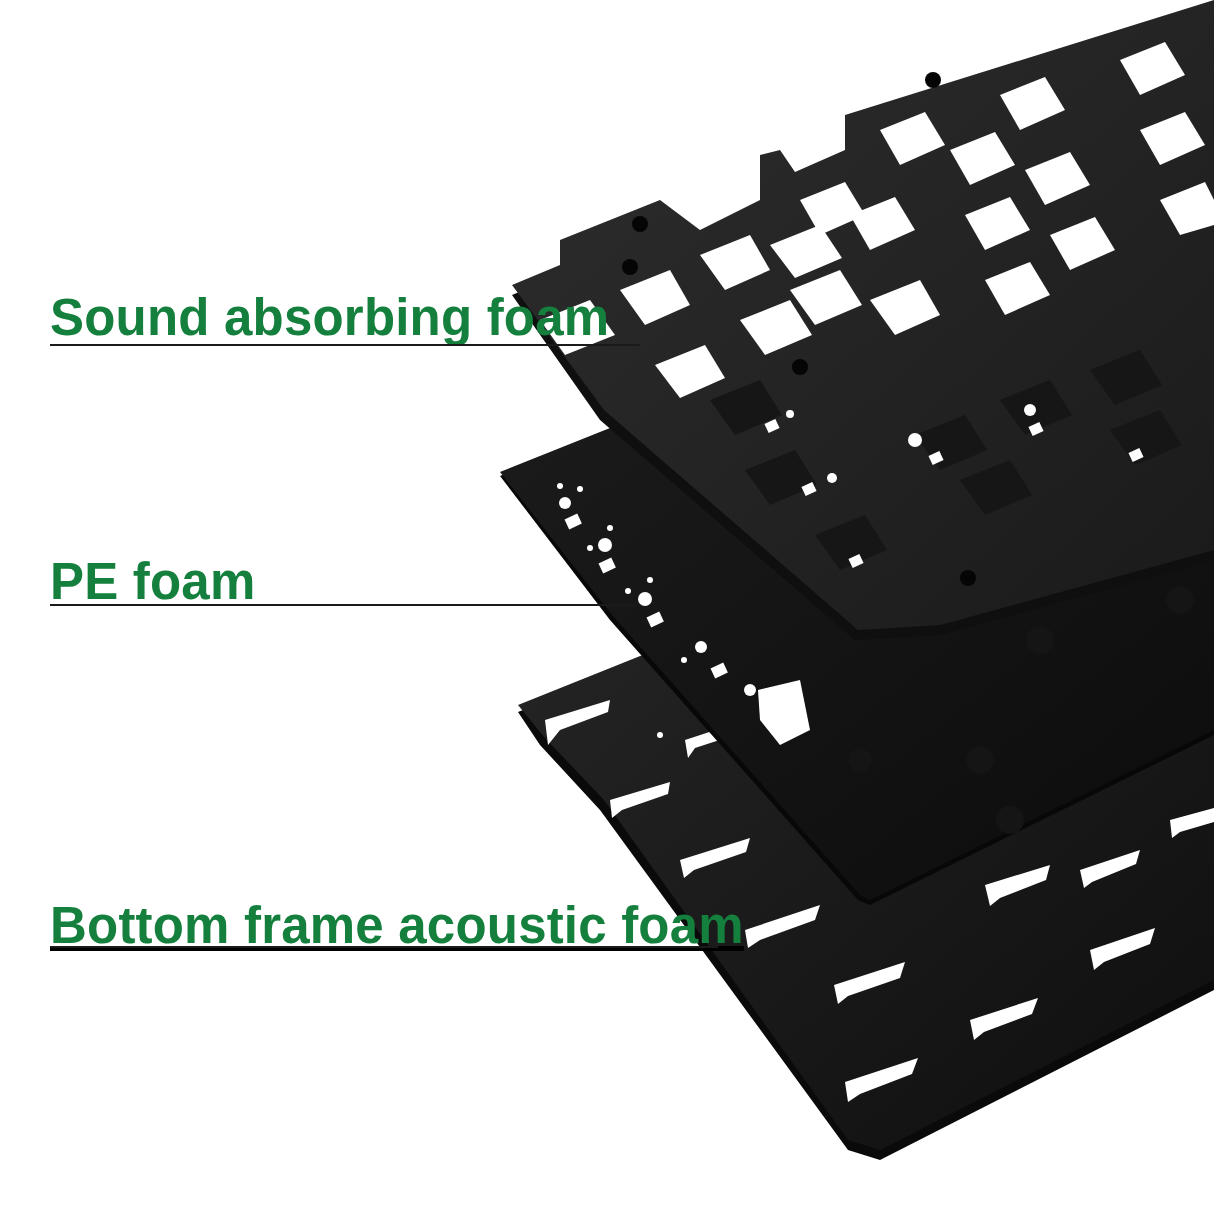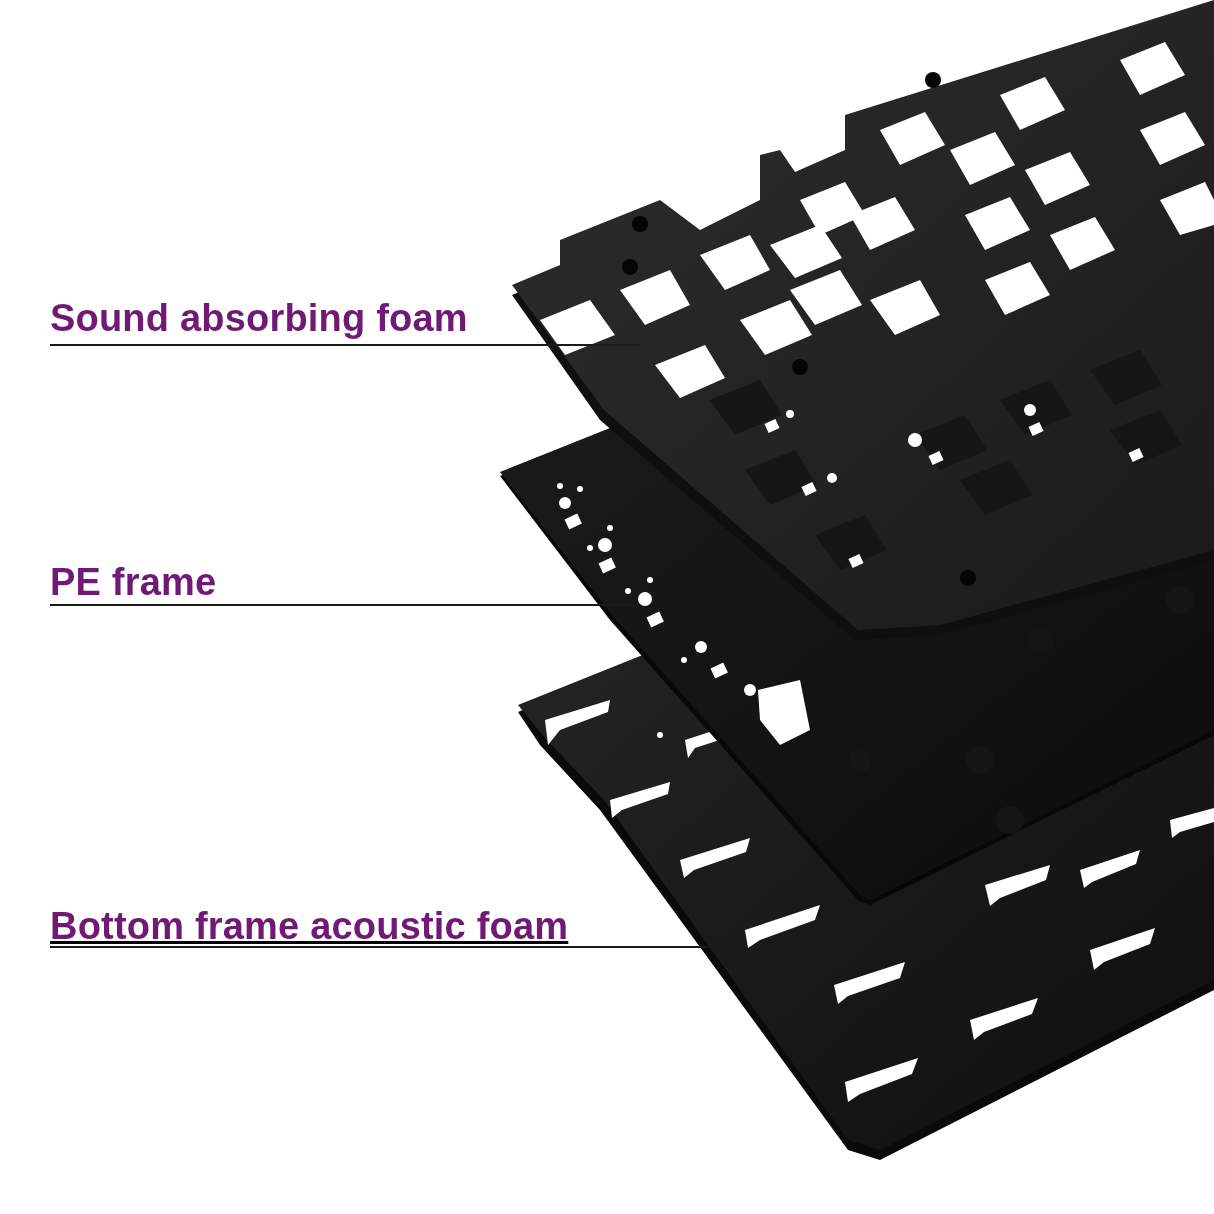--- a/index.html
+++ b/index.html
@@ -2,26 +2,25 @@
 <html><head>
   <meta charset="utf-8">
   <style>
     html, body { margin: 0; padding: 0; background: #ffffff; }
     .canvas { position: relative; width: 1214px; height: 1214px; overflow: hidden; background: #ffffff; }
     .art { position: absolute; left: 0; top: 0; width: 1214px; height: 1214px; }
     .callout { position: absolute; left: 50px; }
     .callout .label {
       font-family: "Liberation Sans", "DejaVu Sans", sans-serif;
       font-weight: 700;
-      font-size: 38px;
-      color: #701a75;
+      font-size: 51px;
+      color: #15803d;
       letter-spacing: 0.2px;
       white-space: nowrap;
       line-height: 1;
-      margin-top: 7px;
     }
     .leader { position: absolute; height: 2px; background: #1a1a1a; left: 50px; }
   </style>
 </head>
 <body>
 
 <div class="canvas">
 
   <svg class="art" viewBox="0 0 1214 1214" xmlns="http://www.w3.org/2000/svg">
     <defs>
@@ -152,21 +151,21 @@
       </g>
     </g>
   </svg>
 
   <div class="callout" style="top:292px;">
     <div class="label">Sound absorbing foam</div>
   </div>
   <div class="leader" style="top:344px; width:590px;"></div>
 
   <div class="callout" style="top:556px;">
-    <div class="label">PE frame</div>
+    <div class="label">PE foam</div>
   </div>
   <div class="leader" style="top:604px; width:586px;"></div>
 
   <div class="callout" style="top:900px;text-decoration:underline;">
     <div class="label">Bottom frame acoustic foam</div>
   </div>
   <div class="leader" style="top:946px; width:668px;"></div>
 
 </div>
 

